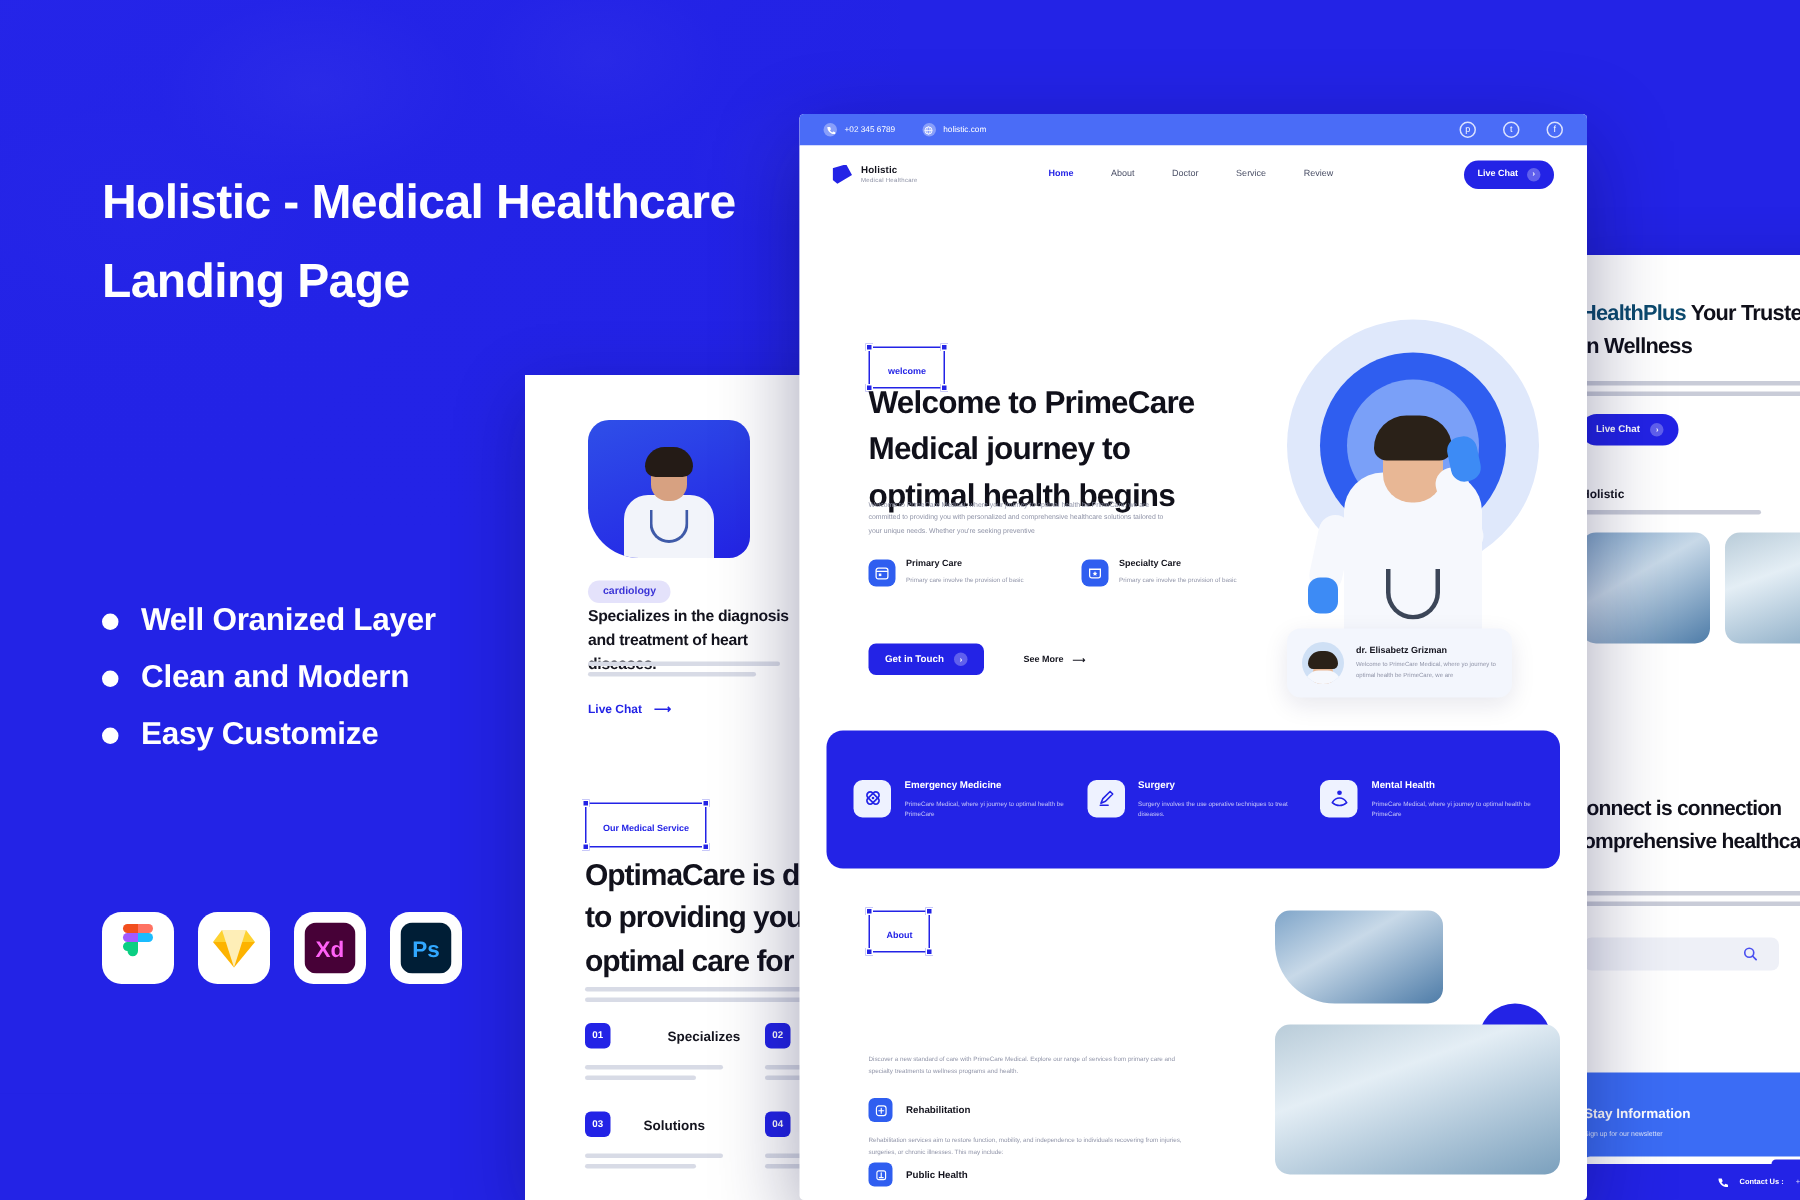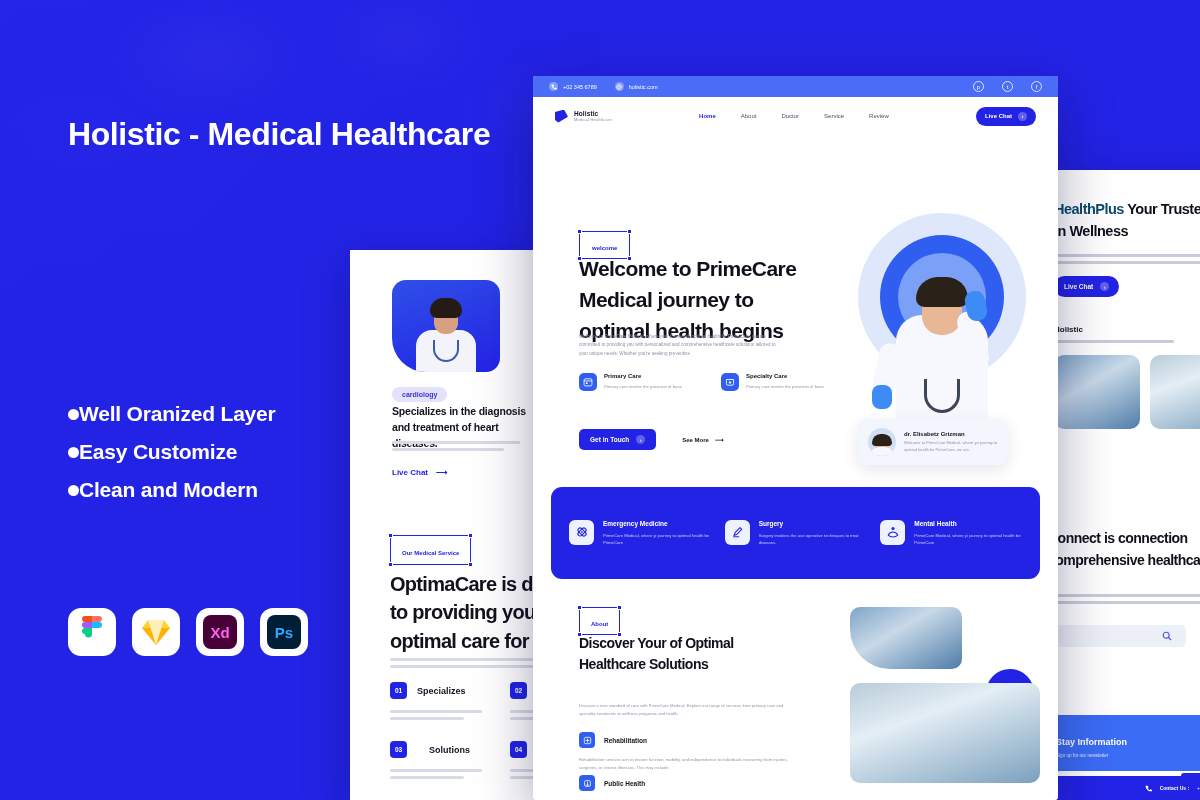--- a/index.html
+++ b/index.html
@@ -40,21 +40,21 @@
 
   #featured-heading{
     position:absolute; left:68px; top:337px;
     color:#ffffff; font-size:28px; font-weight:bold; letter-spacing:-0.3px;
   }
   #featured-list{
     position:absolute; left:68px; top:395px; width:420px;
     list-style:none;
   }
   #featured-list li{
-    display:flex; align-items:center; 
+    display:flex; align-items:center; gap:15px;
     color:#ffffff; font-size:21px; font-weight:bold; letter-spacing:-0.2px;
     height:38px;
   }
   .bullet-dot{
     width:11px; height:11px; border-radius:50%; background:#fff; flex:0 0 auto;
   }
 
   #tool-icons{
     position:absolute; left:68px; top:608px; display:flex; gap:16px;
   }
@@ -282,35 +282,36 @@
 </head>
 <body>
 
 <div id="promo-panel">
   <div id="promo-bg-photo"></div>
   <div id="promo-bg-tint"></div>
 
   <div id="promo-content">
     <div id="promo-title">
       <span class="ln">Holistic - Medical Healthcare</span>
+      <span class="ln">Landing Page</span>
     </div>
 
 
     <ul id="featured-list">
       <li>
         <span class="bullet-dot"></span>
         <span>Well Oranized Layer</span>
       </li>
       <li>
         <span class="bullet-dot"></span>
-        <span>Easy Customize</span>
+        <span>Clean and Modern</span>
       </li>
       <li>
         <span class="bullet-dot"></span>
-        <span>Clean and Modern</span>
+        <span>Easy Customize</span>
       </li>
     </ul>
 
     <div id="tool-icons">
       <div class="tool-icon">
         <svg width="22" height="32" viewBox="0 0 22 32">
           <path d="M4 0h7v6H4a3 3 0 0 1 0-6z" fill="#f24e1e"></path>
           <path d="M11 0h7a3 3 0 0 1 0 6h-7V0z" fill="#ff7262"></path>
           <path d="M11 6h7a3 3 0 0 1 0 6h-7V6z" fill="#1abcfe"></path>
           <path d="M4 6h7v6H4a3 3 0 0 1 0-6z" fill="#a259ff"></path>
@@ -419,21 +420,21 @@
     <span class="sel-handle" style="right:-3px;top:-3px"></span>
     <span class="sel-handle" style="left:-3px;bottom:-3px"></span>
     <span class="sel-handle" style="right:-3px;bottom:-3px"></span>
   </div>
 
   <div class="big-head">OptimaCare is dedicated to providing you with optimal care for you</div>
 
   <span class="lorem light" style="position:absolute;left:40px;top:408px;width:168px;height:3px"></span>
   <span class="lorem light" style="position:absolute;left:40px;top:415px;width:150px;height:3px"></span>
 
-  <div style="position:absolute;left:40px;top:432px;display:flex;align-items:center;gap:10px">
+  <div style="position:absolute;left:40px;top:432px;display:flex;align-items:center;gap:38px">
     <span class="num-box">01</span>
     <span class="svc-title">Specializes</span>
   </div>
   <span class="lorem light" style="position:absolute;left:40px;top:460px;width:92px;height:3px"></span>
   <span class="lorem light" style="position:absolute;left:40px;top:467px;width:74px;height:3px"></span>
 
   <div style="position:absolute;left:160px;top:432px;display:flex;align-items:center;gap:22px">
     <span class="num-box">02</span>
   </div>
   <span class="lorem light" style="position:absolute;left:160px;top:460px;width:60px;height:3px"></span>
@@ -629,21 +630,20 @@
 
   <div id="b-about">
     <div id="ab-badge">
       <span class="badge-txt">About</span>
       <span class="sel-handle" style="left:-3px;top:-3px"></span>
       <span class="sel-handle" style="right:-3px;top:-3px"></span>
       <span class="sel-handle" style="left:-3px;bottom:-3px"></span>
       <span class="sel-handle" style="right:-3px;bottom:-3px"></span>
     </div>
 
-    <h2 id="ab-h2">Discover Your of Optimal Healthcare Solutions</h2>
     <p id="ab-p">Discover a new standard of care with PrimeCare Medical. Explore our range of services from primary care and specialty treatments to wellness programs and health.</p>
 
     <div class="ab-row" style="top:125px">
       <div class="ab-head">
         <span class="ab-ic">
           <svg width="9" height="9" viewBox="0 0 14 14">
             <rect x="2" y="2" width="10" height="10" rx="2.5" fill="none" stroke="#fff" stroke-width="1.2"></rect>
             <path d="M4.5 7h5M7 4.5v5" stroke="#fff" stroke-width="1.2" stroke-linecap="round"></path>
           </svg>
         </span>

